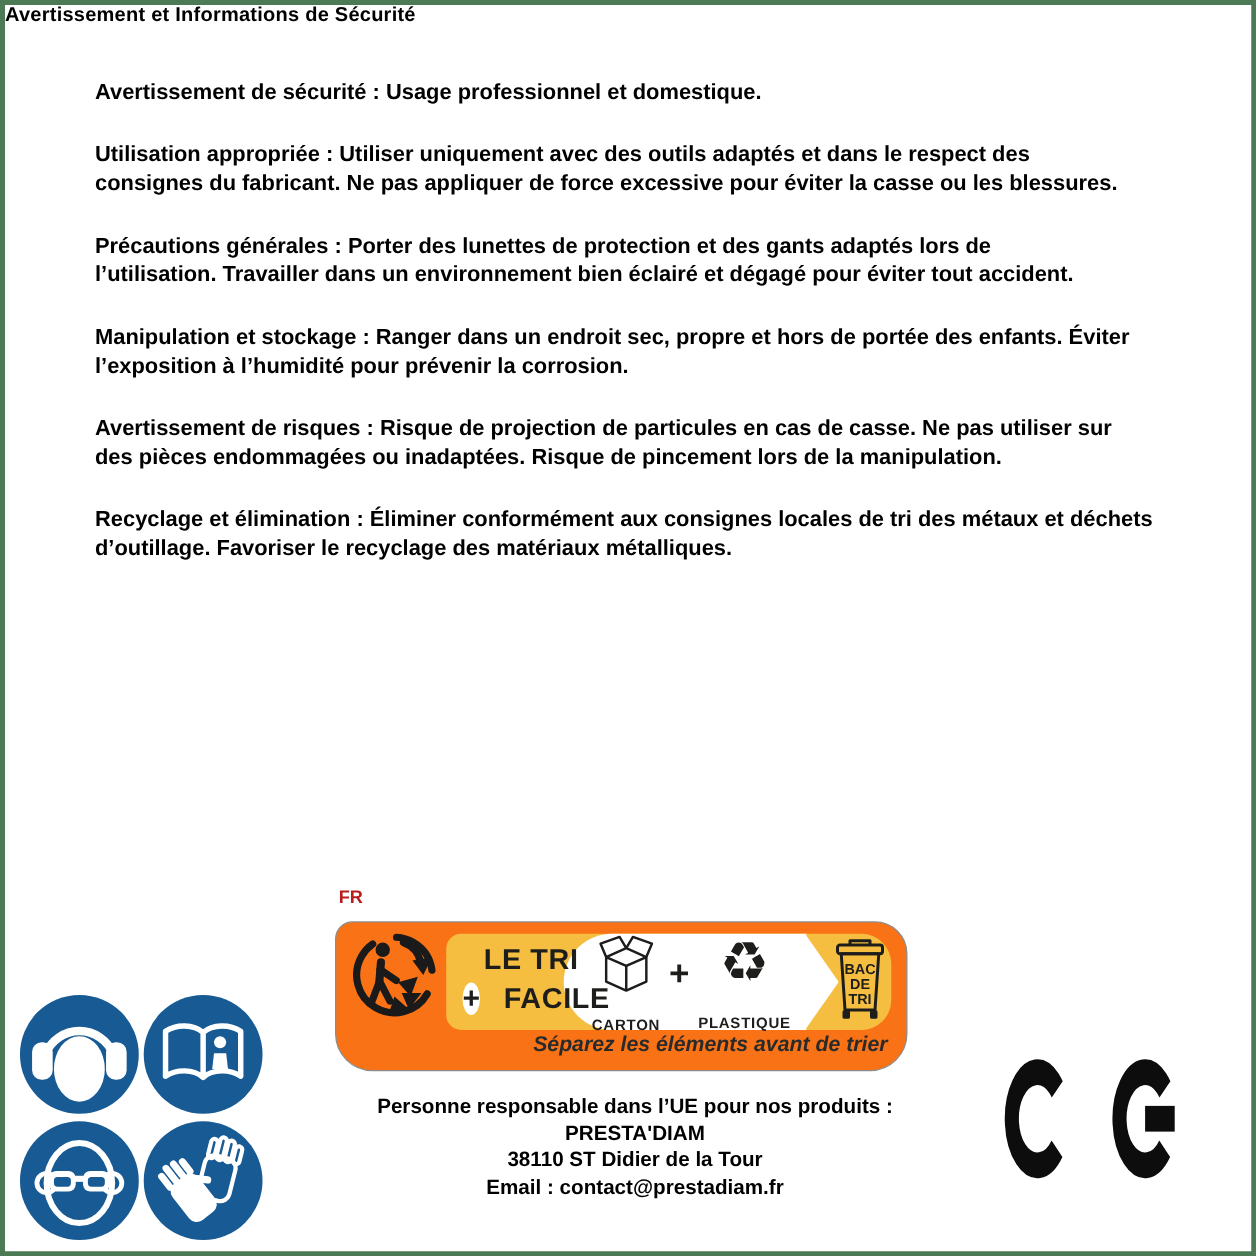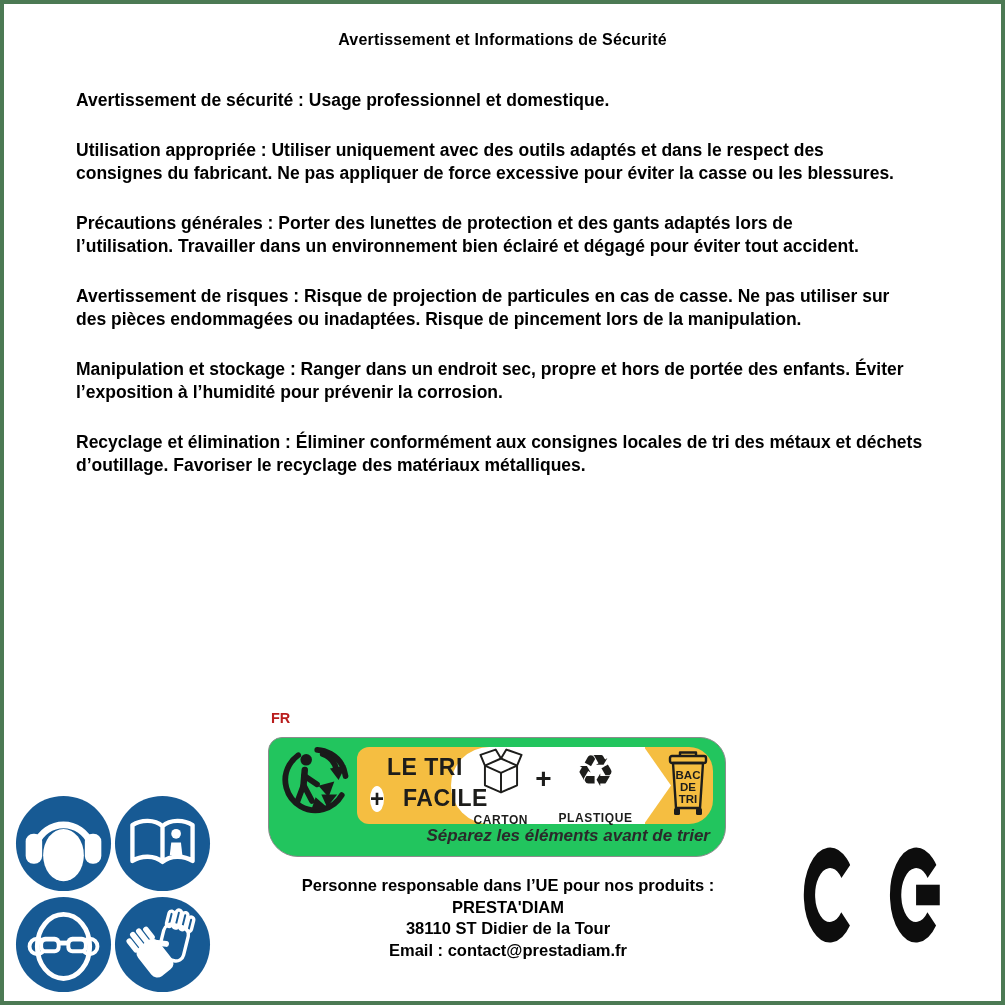--- a/index.html
+++ b/index.html
@@ -7,22 +7,20 @@
     position:relative;
     width:1005px;height:1005px;
     box-sizing:border-box;
     border:4px solid #4c7a54;
     background:#fff;
     font-family:"Liberation Sans", sans-serif;
     color:#000;
     overflow:hidden;
   }
   .doc-title{
-    padding-top:27px;
-    text-align:center;
     font-size:16px;
     font-weight:bold;
     letter-spacing:.2px;
   }
   .safety-text{
     margin:40px 58px 0 72px;
     font-size:17.5px;
     line-height:23.5px;
   }
   .safety-text p{
@@ -40,21 +38,21 @@
   .icon-cell{width:99px;height:101px;display:flex;align-items:center;justify-content:center;}
 
   
   .fr-tag{
     position:absolute;left:267px;top:706px;
     font-size:14.5px;font-weight:bold;color:#b91c1c;
   }
   .tri-label{
     position:absolute;left:264px;top:733px;
     width:458px;height:120px;
-    background:#22c55e;
+    background:#f97316;
     border:1.5px solid #8c8c8c;
     border-radius:14px 26px 30px 30px;
     box-sizing:border-box;
   }
   .triman{position:absolute;left:12px;top:4px;}
   .tri-band{
     position:absolute;left:88px;top:9px;width:356px;height:77px;
     background:#f5be41;
     border-radius:12px 24px 24px 12px;
   }
@@ -107,24 +105,24 @@
 <div class="canvas">
 
   <div class="doc-title">Avertissement et Informations de Sécurité</div>
 
   <div class="safety-text">
     <p>Avertissement de sécurité : Usage professionnel et domestique.</p>
     <p>Utilisation appropriée : Utiliser uniquement avec des outils adaptés et dans le respect des
 consignes du fabricant. Ne pas appliquer de force excessive pour éviter la casse ou les blessures.</p>
     <p>Précautions générales : Porter des lunettes de protection et des gants adaptés lors de
 l’utilisation. Travailler dans un environnement bien éclairé et dégagé pour éviter tout accident.</p>
+    <p>Manipulation et stockage : Ranger dans un endroit sec, propre et hors de portée des enfants. Éviter
+l’exposition à l’humidité pour prévenir la corrosion.</p>
     <p>Avertissement de risques : Risque de projection de particules en cas de casse. Ne pas utiliser sur
 des pièces endommagées ou inadaptées. Risque de pincement lors de la manipulation.</p>
-    <p>Manipulation et stockage : Ranger dans un endroit sec, propre et hors de portée des enfants. Éviter
-l’exposition à l’humidité pour prévenir la corrosion.</p>
     <p class="extra-gap">Recyclage et élimination : Éliminer conformément aux consignes locales de tri des métaux et déchets
 d’outillage. Favoriser le recyclage des matériaux métalliques.</p>
   </div>
 
   <div class="icon-grid">
     <div class="icon-cell">
       <svg width="97" height="97" viewBox="0 0 100 100">
         <circle cx="50" cy="50" r="49" fill="#175a94"></circle>
         <path d="M22,50 A30,30 0 0 1 78,50" fill="none" stroke="#fff" stroke-width="7"></path>
         <ellipse cx="50" cy="62" rx="21" ry="27" fill="#fff"></ellipse>

